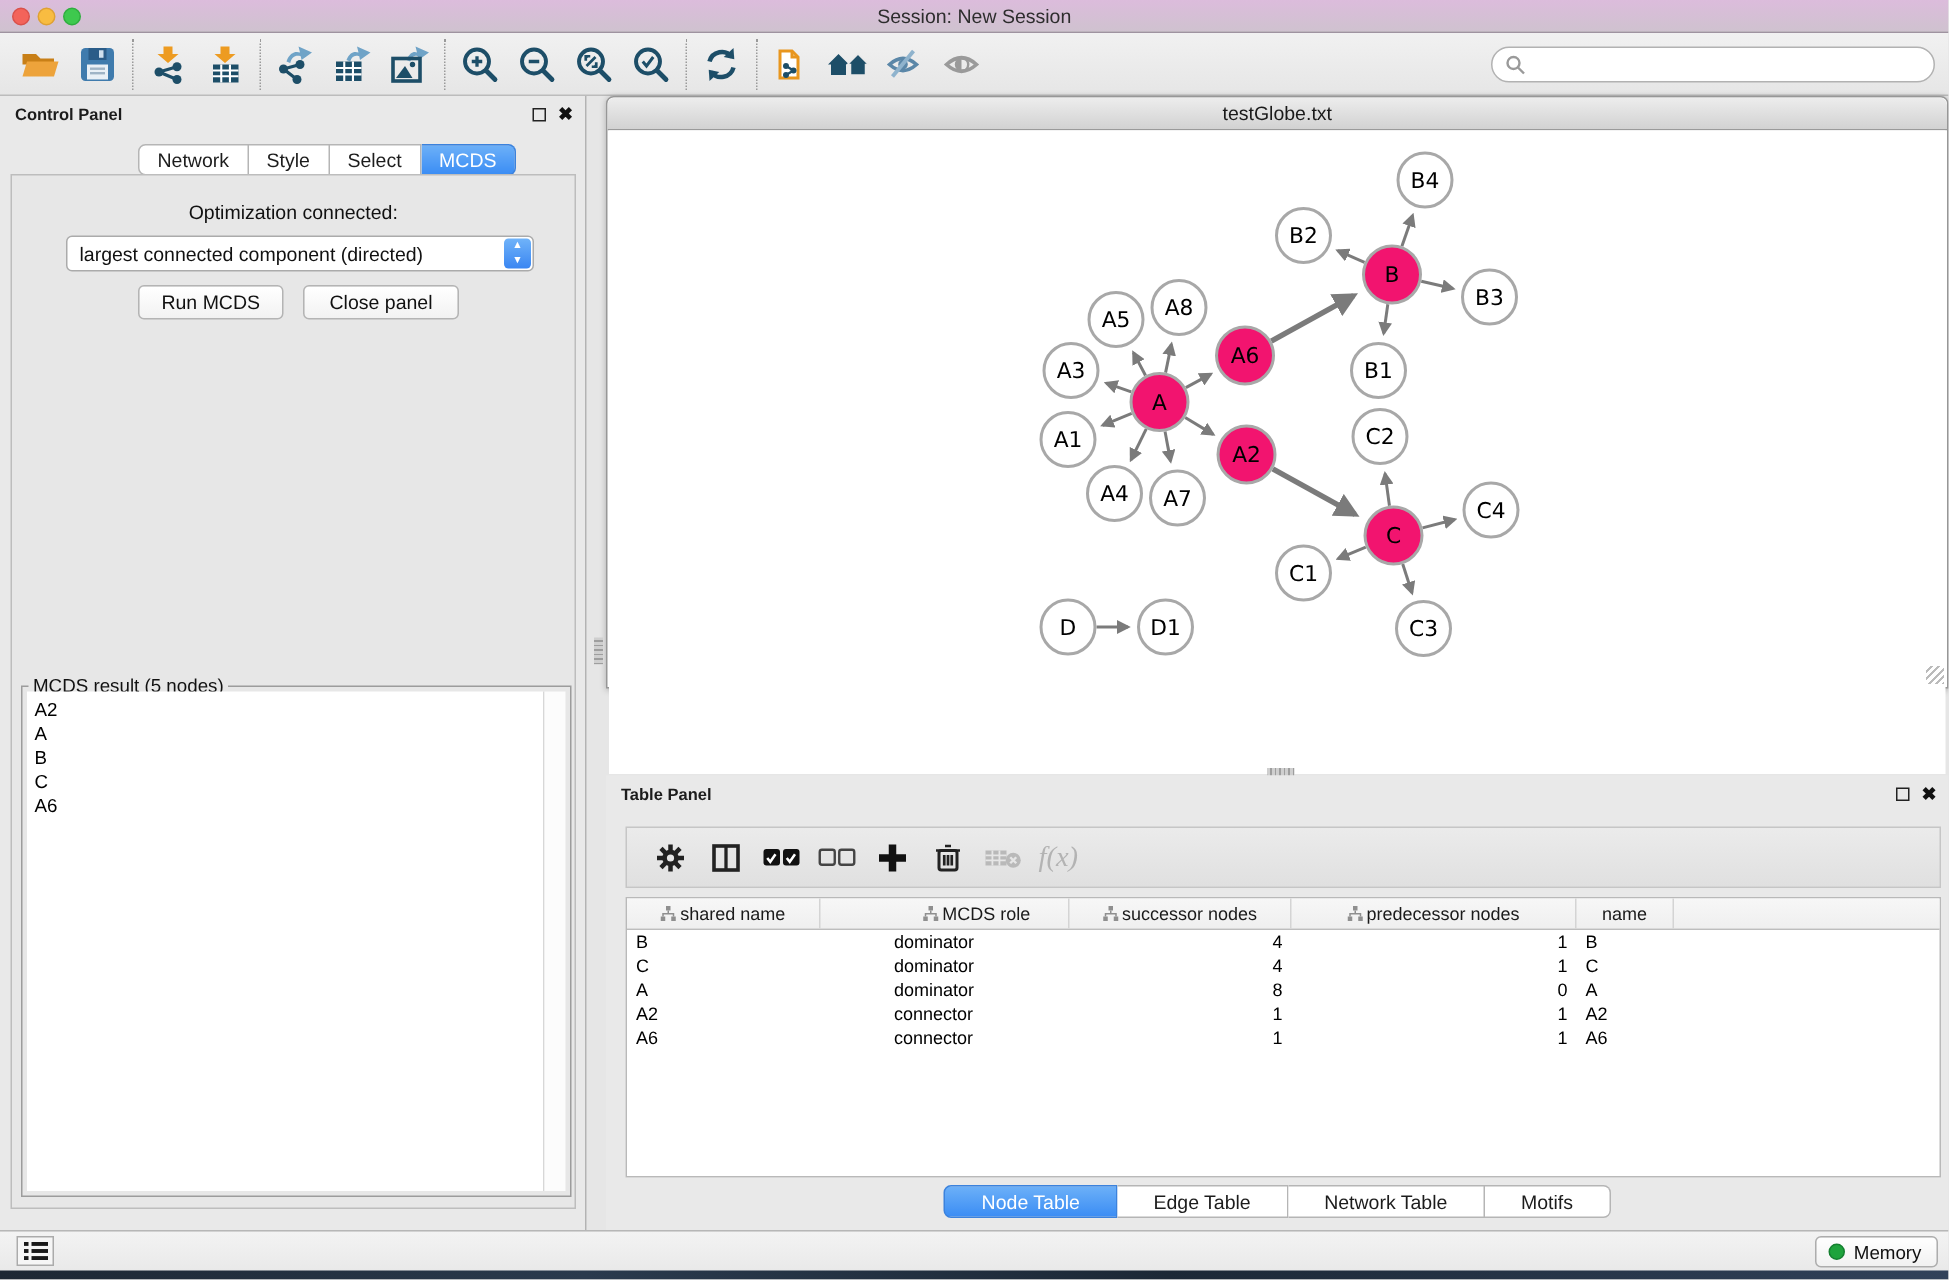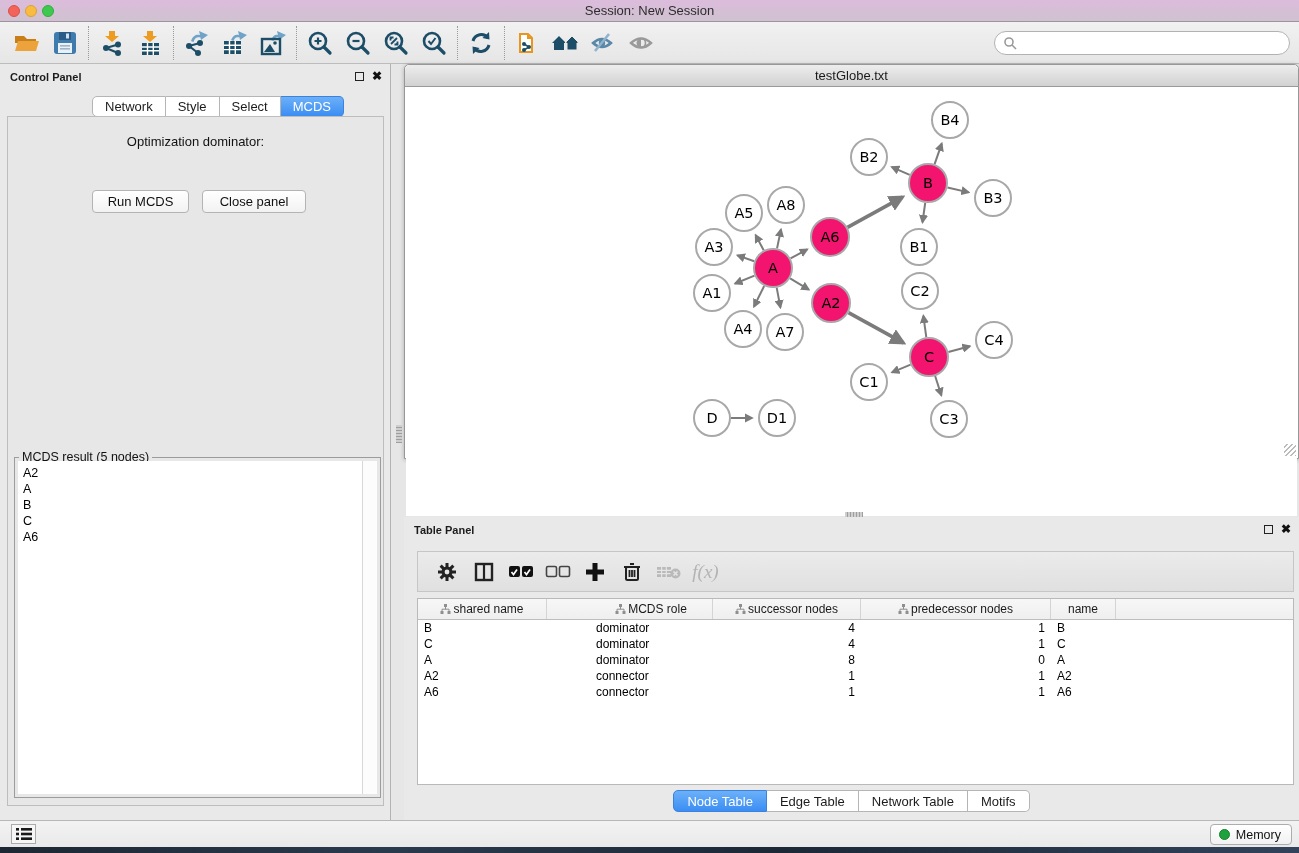--- a/index.html
+++ b/index.html
@@ -90,21 +90,21 @@
   #tp-header { display:flex; height:21px; background:linear-gradient(#f7f7f7,#efefef);
     border-bottom:1px solid #bdbdbd; }
   .hcell { display:flex; align-items:center; justify-content:center; gap:2px;
     font-size:12px; color:#1a1a1a; border-right:1px solid #d4d4d4; }
   .c0{width:129px;} .c1{width:123px;margin-left:43px;} .c2{width:148px;} .c3{width:190px;} .c4{width:65px;}
   .cfill{flex:1; border-right:none;}
   .trow { display:flex; height:16px; font-size:12px; color:#000; }
   .tcell { padding:1px 6px 0 6px; white-space:nowrap; overflow:hidden; }
   .tcell.num { text-align:right; }
   #tp-tabs { position:absolute; left:0; width:895px; top:273px; display:flex; justify-content:center; }
-  .seg2 { height:22px; padding:0 13px; background:#fff; border:1px solid #b5b5b5; border-left:none;
+  .seg2 { height:22px; padding:0 24px; background:#fff; border:1px solid #b5b5b5; border-left:none;
     font-size:13px; color:#1c1c1c; display:flex; align-items:center; }
   .seg2:first-child { border-left:1px solid #b5b5b5; border-radius:5px 0 0 5px; }
   .seg2:last-child { border-radius:0 5px 5px 0; }
   .seg2.active { background:linear-gradient(#6cb0f8,#3b8df4); border-color:#3b82dd; color:#fff; }
 
   
   #statusbar { position:absolute; left:0; top:820px; width:1299px; height:27px;
     background:linear-gradient(#f3f3f3,#e9e9e9); border-top:1px solid #b7b7b7; }
   #list-btn { position:absolute; left:11px; top:3px; width:25px; height:20px; background:#f6f6f6;
     border:1px solid #ababab; display:flex; align-items:center; justify-content:center; }
@@ -271,21 +271,25 @@
     <span class="float-ic"></span>
     <span class="close-ic">✖</span>
   </div>
   <div id="cp-tabs">
     <div class="seg">Network</div>
     <div class="seg">Style</div>
     <div class="seg">Select</div>
     <div class="seg active">MCDS</div>
   </div>
   <div id="cp-box"></div>
-  <div id="opt-label">Optimization dominator:</div>
+  <div id="opt-label">Optimization connected:</div>
+  <div id="opt-select">
+    <span>largest connected component (directed)</span>
+    <span id="opt-stepper">▲<br>▼</span>
+  </div>
   <div class="cp-btn" id="run-btn">Run MCDS</div>
   <div class="cp-btn" id="closep-btn">Close panel</div>
   <div id="mcds-fieldset">
     <div id="mcds-legend">MCDS result (5 nodes)</div>
     <div id="mcds-list">
         <div class="mcds-item">A2</div>
         <div class="mcds-item">A</div>
         <div class="mcds-item">B</div>
         <div class="mcds-item">C</div>
         <div class="mcds-item">A6</div>

